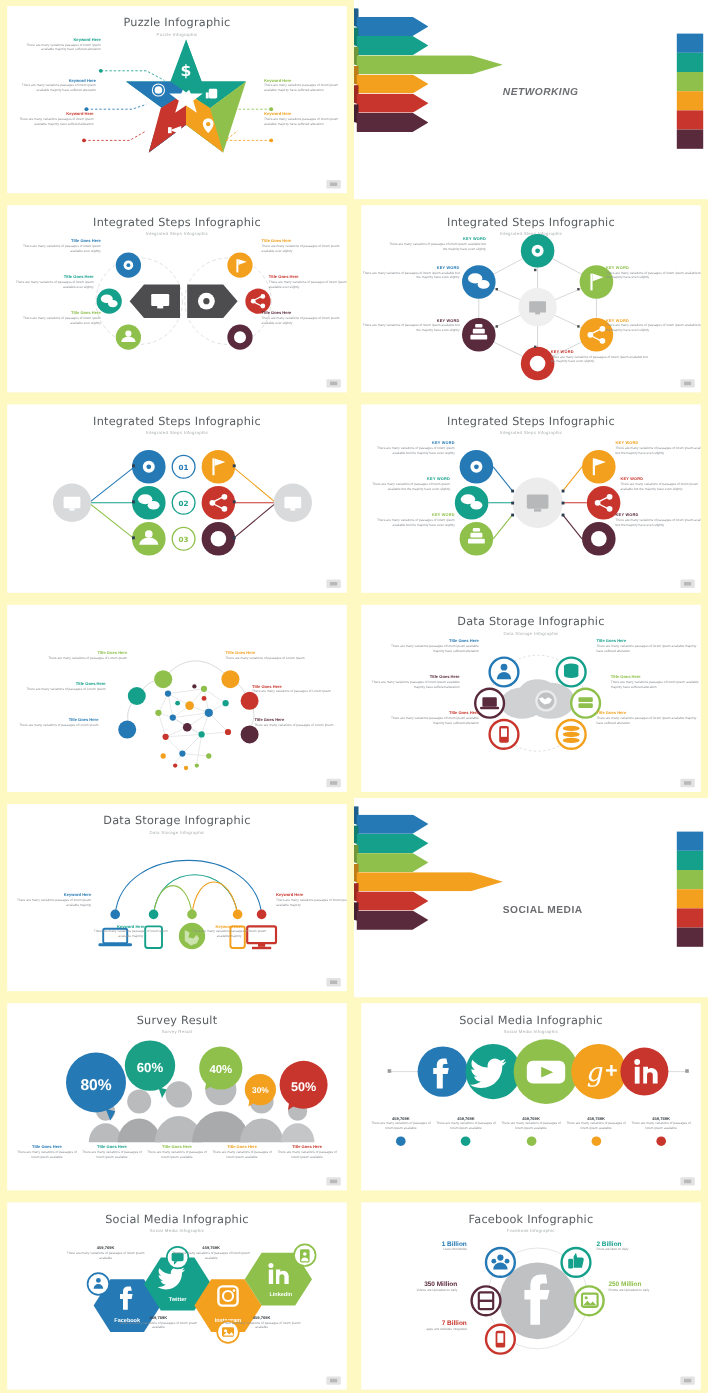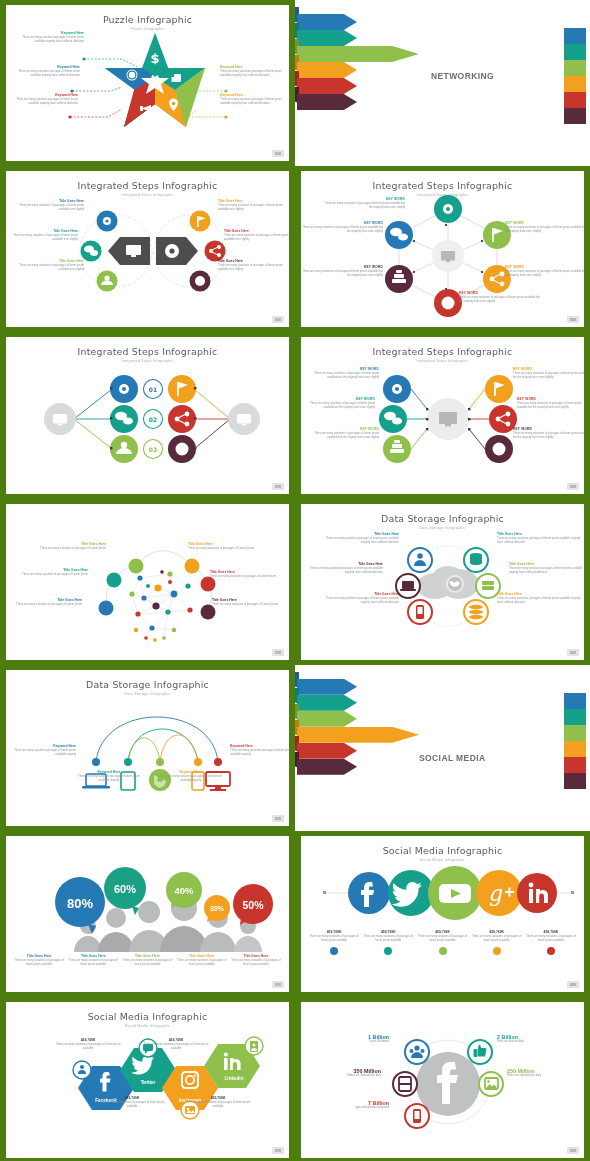--- a/index.html
+++ b/index.html
@@ -7,21 +7,21 @@
     width: 590px; height: 1161px;
     background: #ececec;
     font-family: "Liberation Sans", sans-serif;
     overflow: hidden;
   }
   .grid {
     width: 590px; height: 1161px;
     display: grid;
     grid-template-columns: 295px 295px;
     grid-auto-rows: 166.2px;
-    background: #4d7c0f;
+    background: #fef9c3;
   }
   .cell { padding: 5px 6px; }
   .slide {
     width: 100%; height: 100%;
     background: #ffffff;
     position: relative;
     overflow: hidden;
   }
   .slide.bleed { padding: 0; }
   .hdr { text-align: center; padding-top: 9px; }
@@ -167,21 +167,21 @@
           </div>
         <div class="arow">
             <div class="side" style="background:#c8352c"></div>
             <div class="tri" style="background:#c8352c"></div>
           </div>
         <div class="arow">
             <div class="side" style="background:#59293c"></div>
             <div class="tri" style="background:#59293c"></div>
           </div>
       </div>
-      <div class="arowlabel" style="left:136px;top:71px;">NETWORKING</div>
+      <div class="arowlabel" style="left:124px;top:71px;font-style:italic;">NETWORKING</div>
       <div class="legend" style="top:28px;">
         <div style="background:#2579b5"></div>
         <div style="background:#15a08c"></div>
         <div style="background:#8ec04b"></div>
         <div style="background:#f2a01e"></div>
         <div style="background:#c8352c"></div>
         <div style="background:#59293c"></div>
       </div>
       <div class="badge" style="opacity:0"></div>
     </div>
@@ -704,20 +704,24 @@
         <div style="background:#8ec04b"></div>
         <div style="background:#f2a01e"></div>
         <div style="background:#c8352c"></div>
         <div style="background:#59293c"></div>
       </div>
     </div>
   </div>
 
   <div class="cell">
     <div class="slide">
+      <div class="hdr">
+        <div class="t1">Survey Result</div>
+        <div class="t2">Survey Result</div>
+      </div>
       <div class="body">
         <svg width="283" height="92" viewBox="0 0 283 92">
           <g fill="#b9bbbd">
             <circle cx="76" cy="66" r="8"></circle>
               <path d="M62,92 a14,16 0 0,1 28,0 z"></path>
             <circle cx="104" cy="58" r="10"></circle>
               <path d="M86,92 a18,20 0 0,1 36,0 z" fill="#a8aaac"></path>
             <circle cx="137" cy="52" r="11"></circle>
               <path d="M117,92 a20,22 0 0,1 40,0 z" fill="#b9bbbd"></path>
             <circle cx="172" cy="48" r="13"></circle>
@@ -887,20 +891,24 @@
           <div class="ttl">459,769K</div>
           <div class="desc">There are many variations of passages of lorem ipsum available</div>
         </div>
       </div>
       <div class="badge"></div>
     </div>
   </div>
 
   <div class="cell">
     <div class="slide">
+      <div class="hdr">
+        <div class="t1">Facebook Infographic</div>
+        <div class="t2">Facebook Infographic</div>
+      </div>
       <div class="body">
         <svg width="283" height="112" viewBox="0 0 283 112">
           <circle cx="141" cy="56" r="42" fill="none" stroke="#e2e4e6" stroke-width=".8"></circle>
           <circle cx="141" cy="58" r="32" fill="#bfc1c3"></circle>
           <path d="M148,36 h-5 a8,8 0 0,0 -8,8 v5 h-5 v8 h5 v21 h8 v-21 h6 l2,-8 h-8 v-3.5 a2,2 0 0,1 2,-2 h4 z" fill="#fff"></path>
           <circle cx="110" cy="26" r="12" fill="#fff" stroke="#2579b5" stroke-width="2"></circle>
           <circle cx="110" cy="22" r="2.6" fill="#2579b5"></circle>
             <path d="M104,32 a6,6 0 0,1 12,0 z" fill="#2579b5"></path>
           <circle cx="104.5" cy="25" r="2" fill="#2579b5"></circle>
             <circle cx="115.5" cy="25" r="2" fill="#2579b5"></circle>

